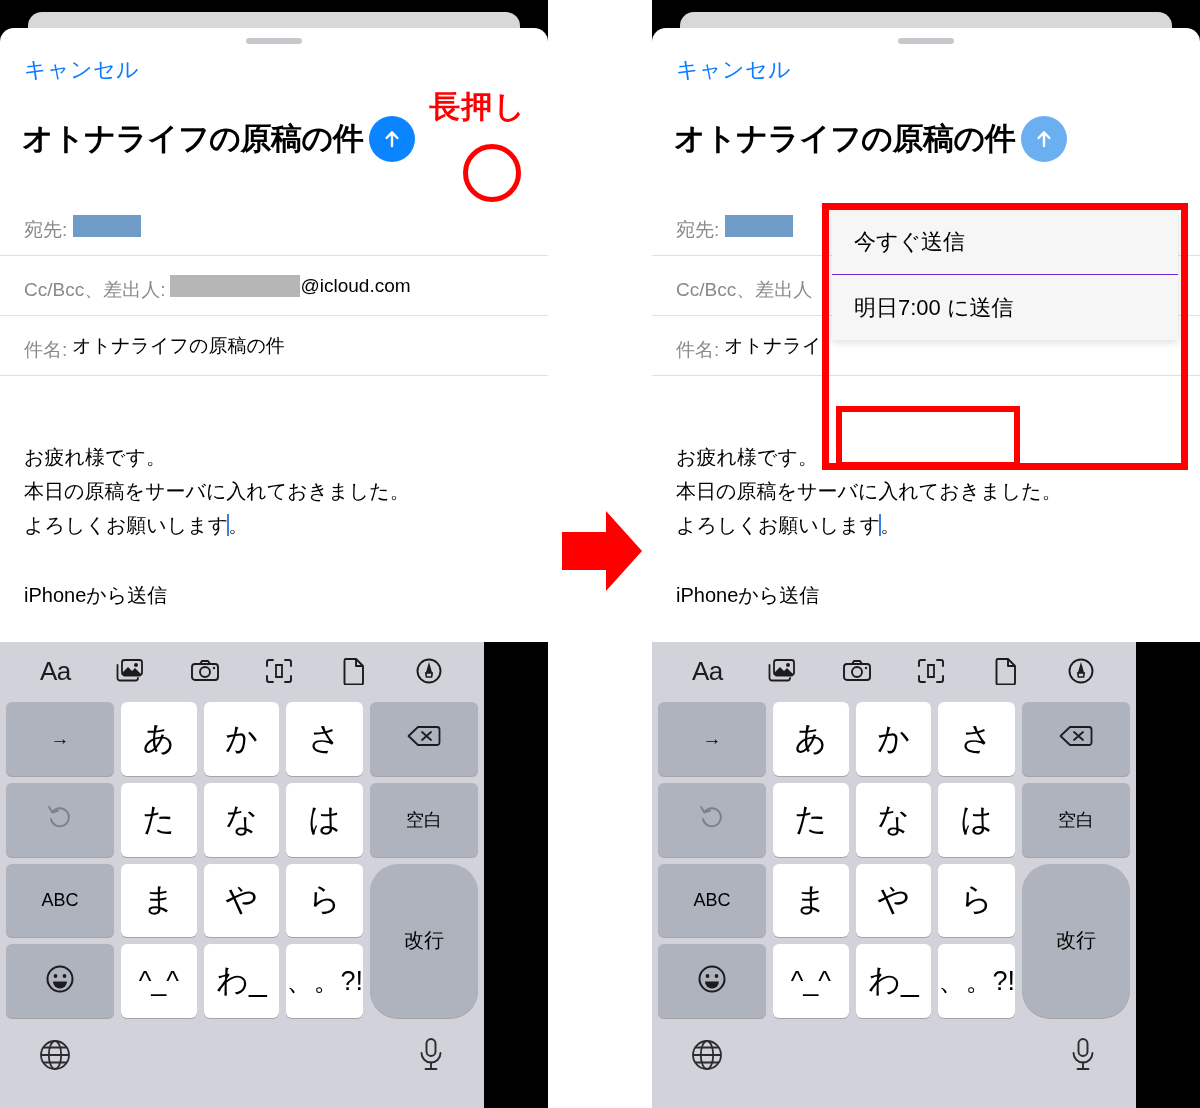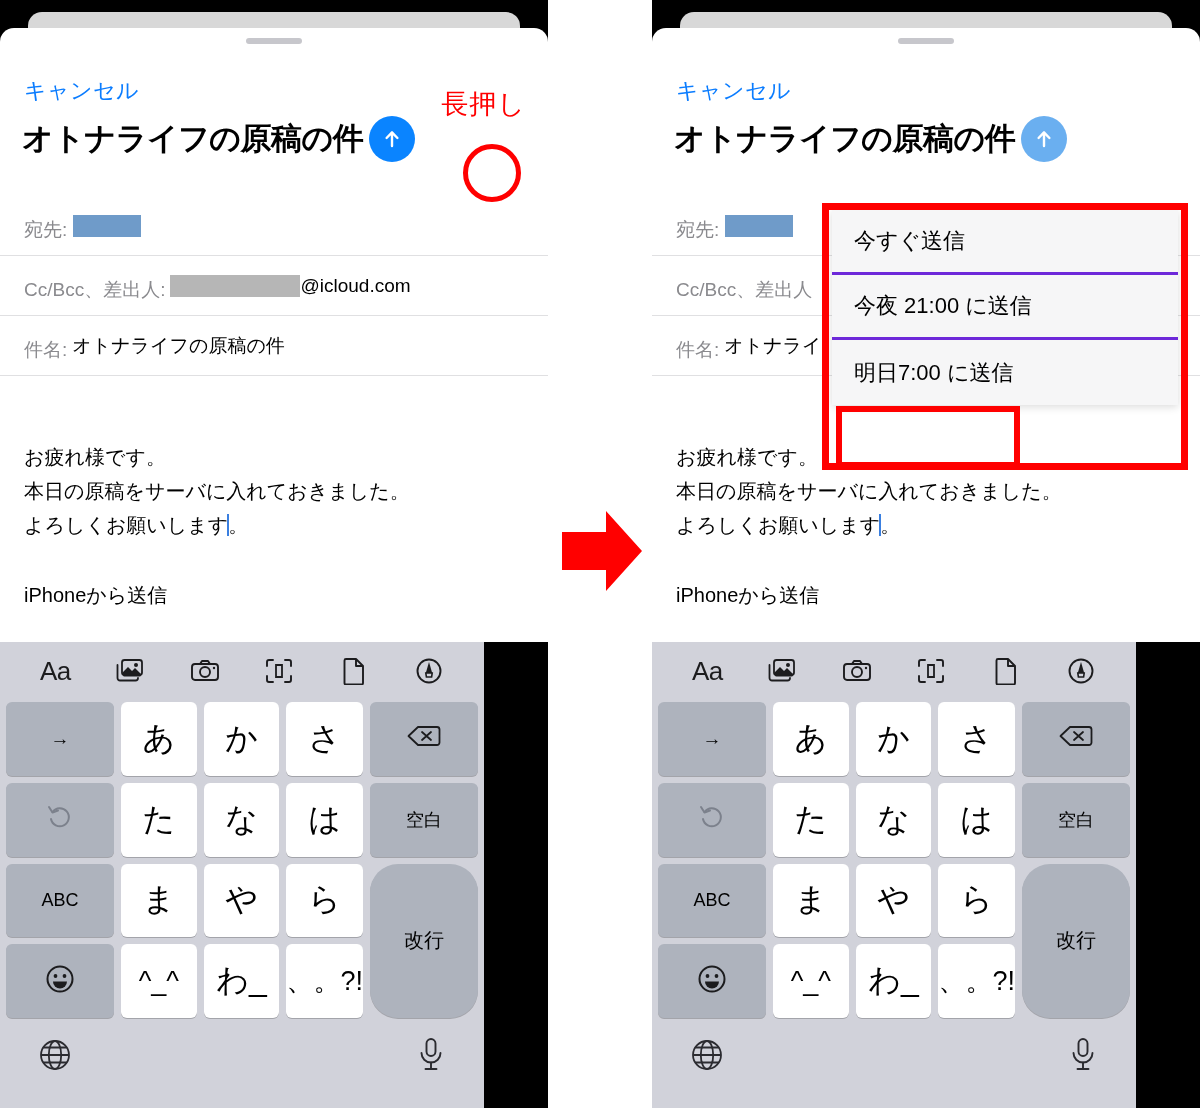--- a/index.html
+++ b/index.html
@@ -48,21 +48,20 @@
     background: #c7c7cc;
   }
 
   .cancel-link {
     position: absolute;
     left: 24px; top: 27px;
     font-size: 22px;
     color: #0a7cff;
     letter-spacing: .5px;
     white-space: nowrap;
-    margin-top: 21px;
   }
 
   .title-row {
     position: absolute;
     left: 22px; top: 88px;
     right: 12px;
     display: flex;
     align-items: center;
     gap: 4px;
   }
@@ -91,22 +90,22 @@
     position: absolute;
     left: 463px; top: 116px;
     width: 58px; height: 58px;
     border: 5px solid #ff0000;
     border-radius: 50%;
     pointer-events: none;
   }
   .annot-longpress {
     position: absolute;
     right: 22px; top: 58px;
-    font-size: 27px;
-    font-weight: normal;
+    font-size: 31px;
+    font-weight: bold;
     color: #ff0000;
     letter-spacing: 1px;
     white-space: nowrap;
   }
 
   
   .fields { position: absolute; left: 0; top: 168px; width: 548px; }
   .field {
     position: relative;
     height: 60px;
@@ -251,21 +250,21 @@
     z-index: 3;
     box-shadow: 0 2px 8px rgba(0,0,0,0.14);
   }
   .popup-item {
     height: 65px;
     display: flex;
     align-items: center;
     padding-left: 22px;
     font-size: 22px;
     color: #000;
-    border-bottom: 3px solid #6d28d9;
+    border-bottom: 1px solid #6d28d9;
     white-space: nowrap;
   }
   .popup-item:last-child { border-bottom: none; }
   .popup-item-highlight {
     position: absolute;
     left: 14px; top: 203px;
     width: 184px; height: 62px;
     border: 6px solid #ff0000;
     z-index: 5;
     pointer-events: none;
@@ -484,21 +483,20 @@
       <div class="mail-body">
         <div class="ln">お疲れ様です。</div>
         <div class="ln">本日の原稿をサーバに入れておきました。</div>
         <div class="ln"><span>よろしくお願いします</span><span class="caret"></span><span>。</span></div>
         <div class="sig">iPhoneから送信</div>
       </div>
 
       <div class="popup-wrap">
         <div class="popup">
           <div class="popup-item">今すぐ送信</div>
-          <div class="popup-item">今夜 21:00 に送信</div>
           <div class="popup-item">明日7:00 に送信</div>
         </div>
         <div class="popup-red"></div>
         <div class="popup-item-highlight"></div>
       </div>
     </div>
 
     <div class="keyboard">
       <div class="kb-toolbar">
         <div class="ticon">

